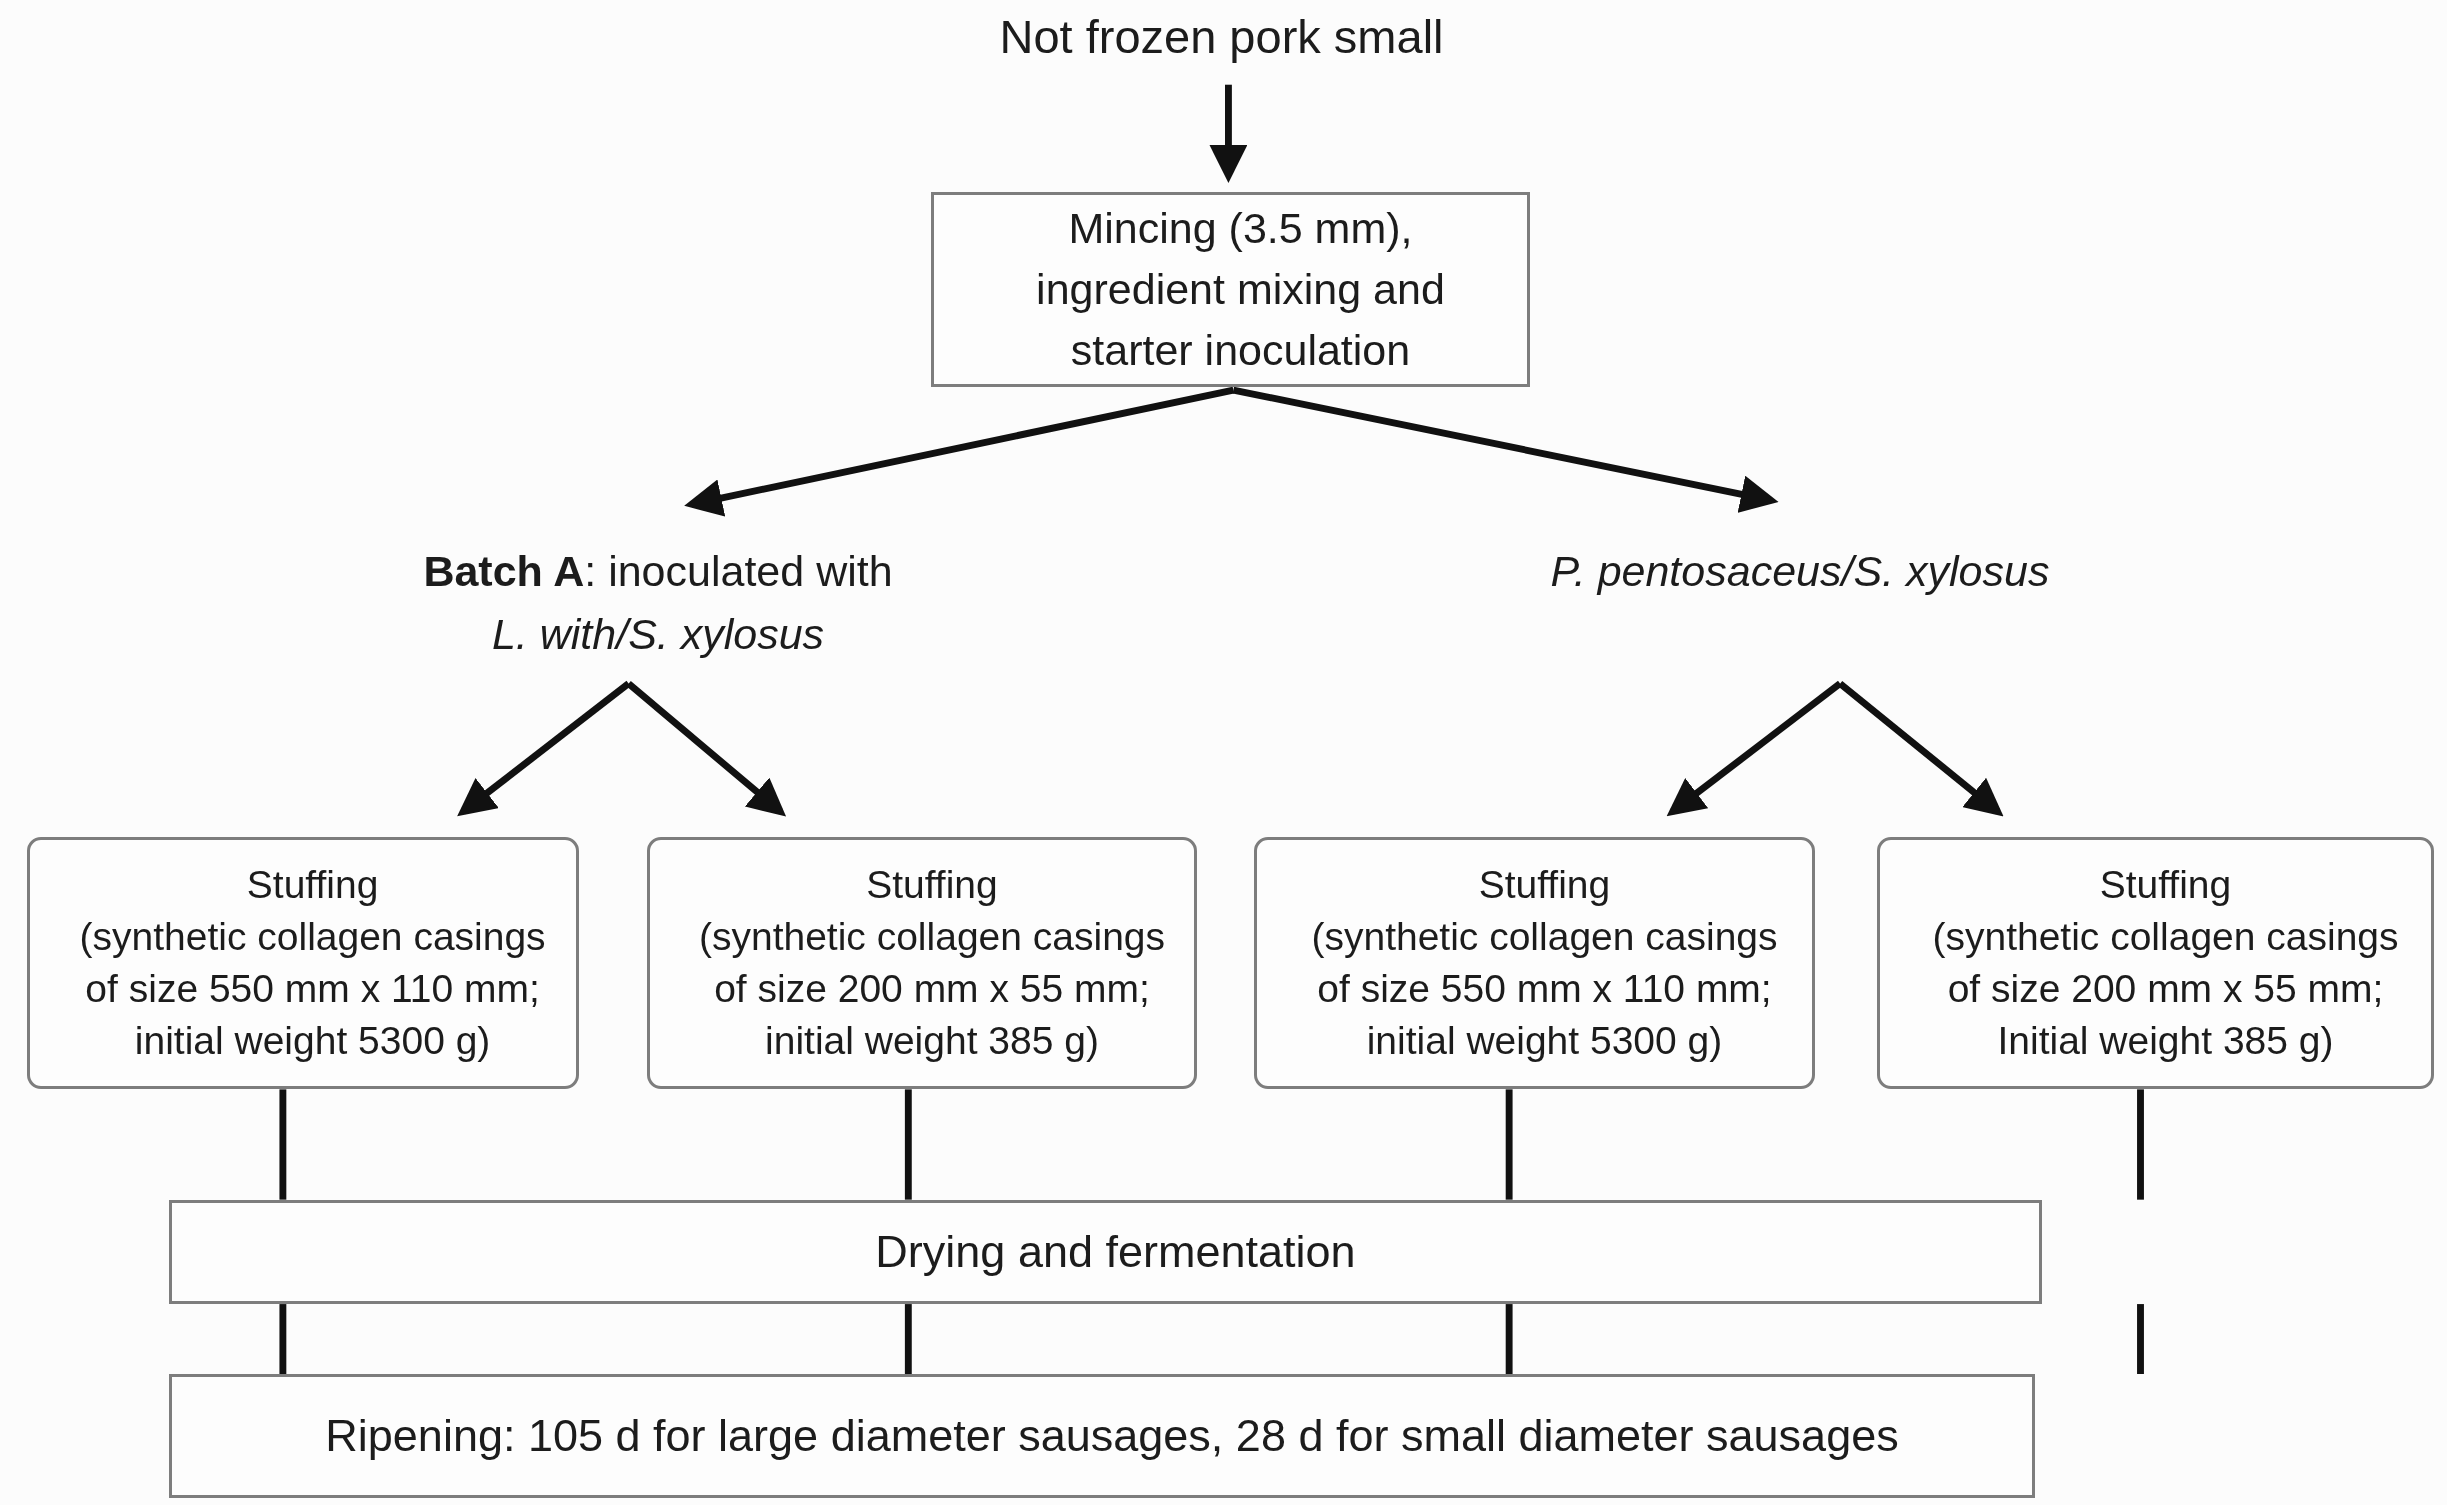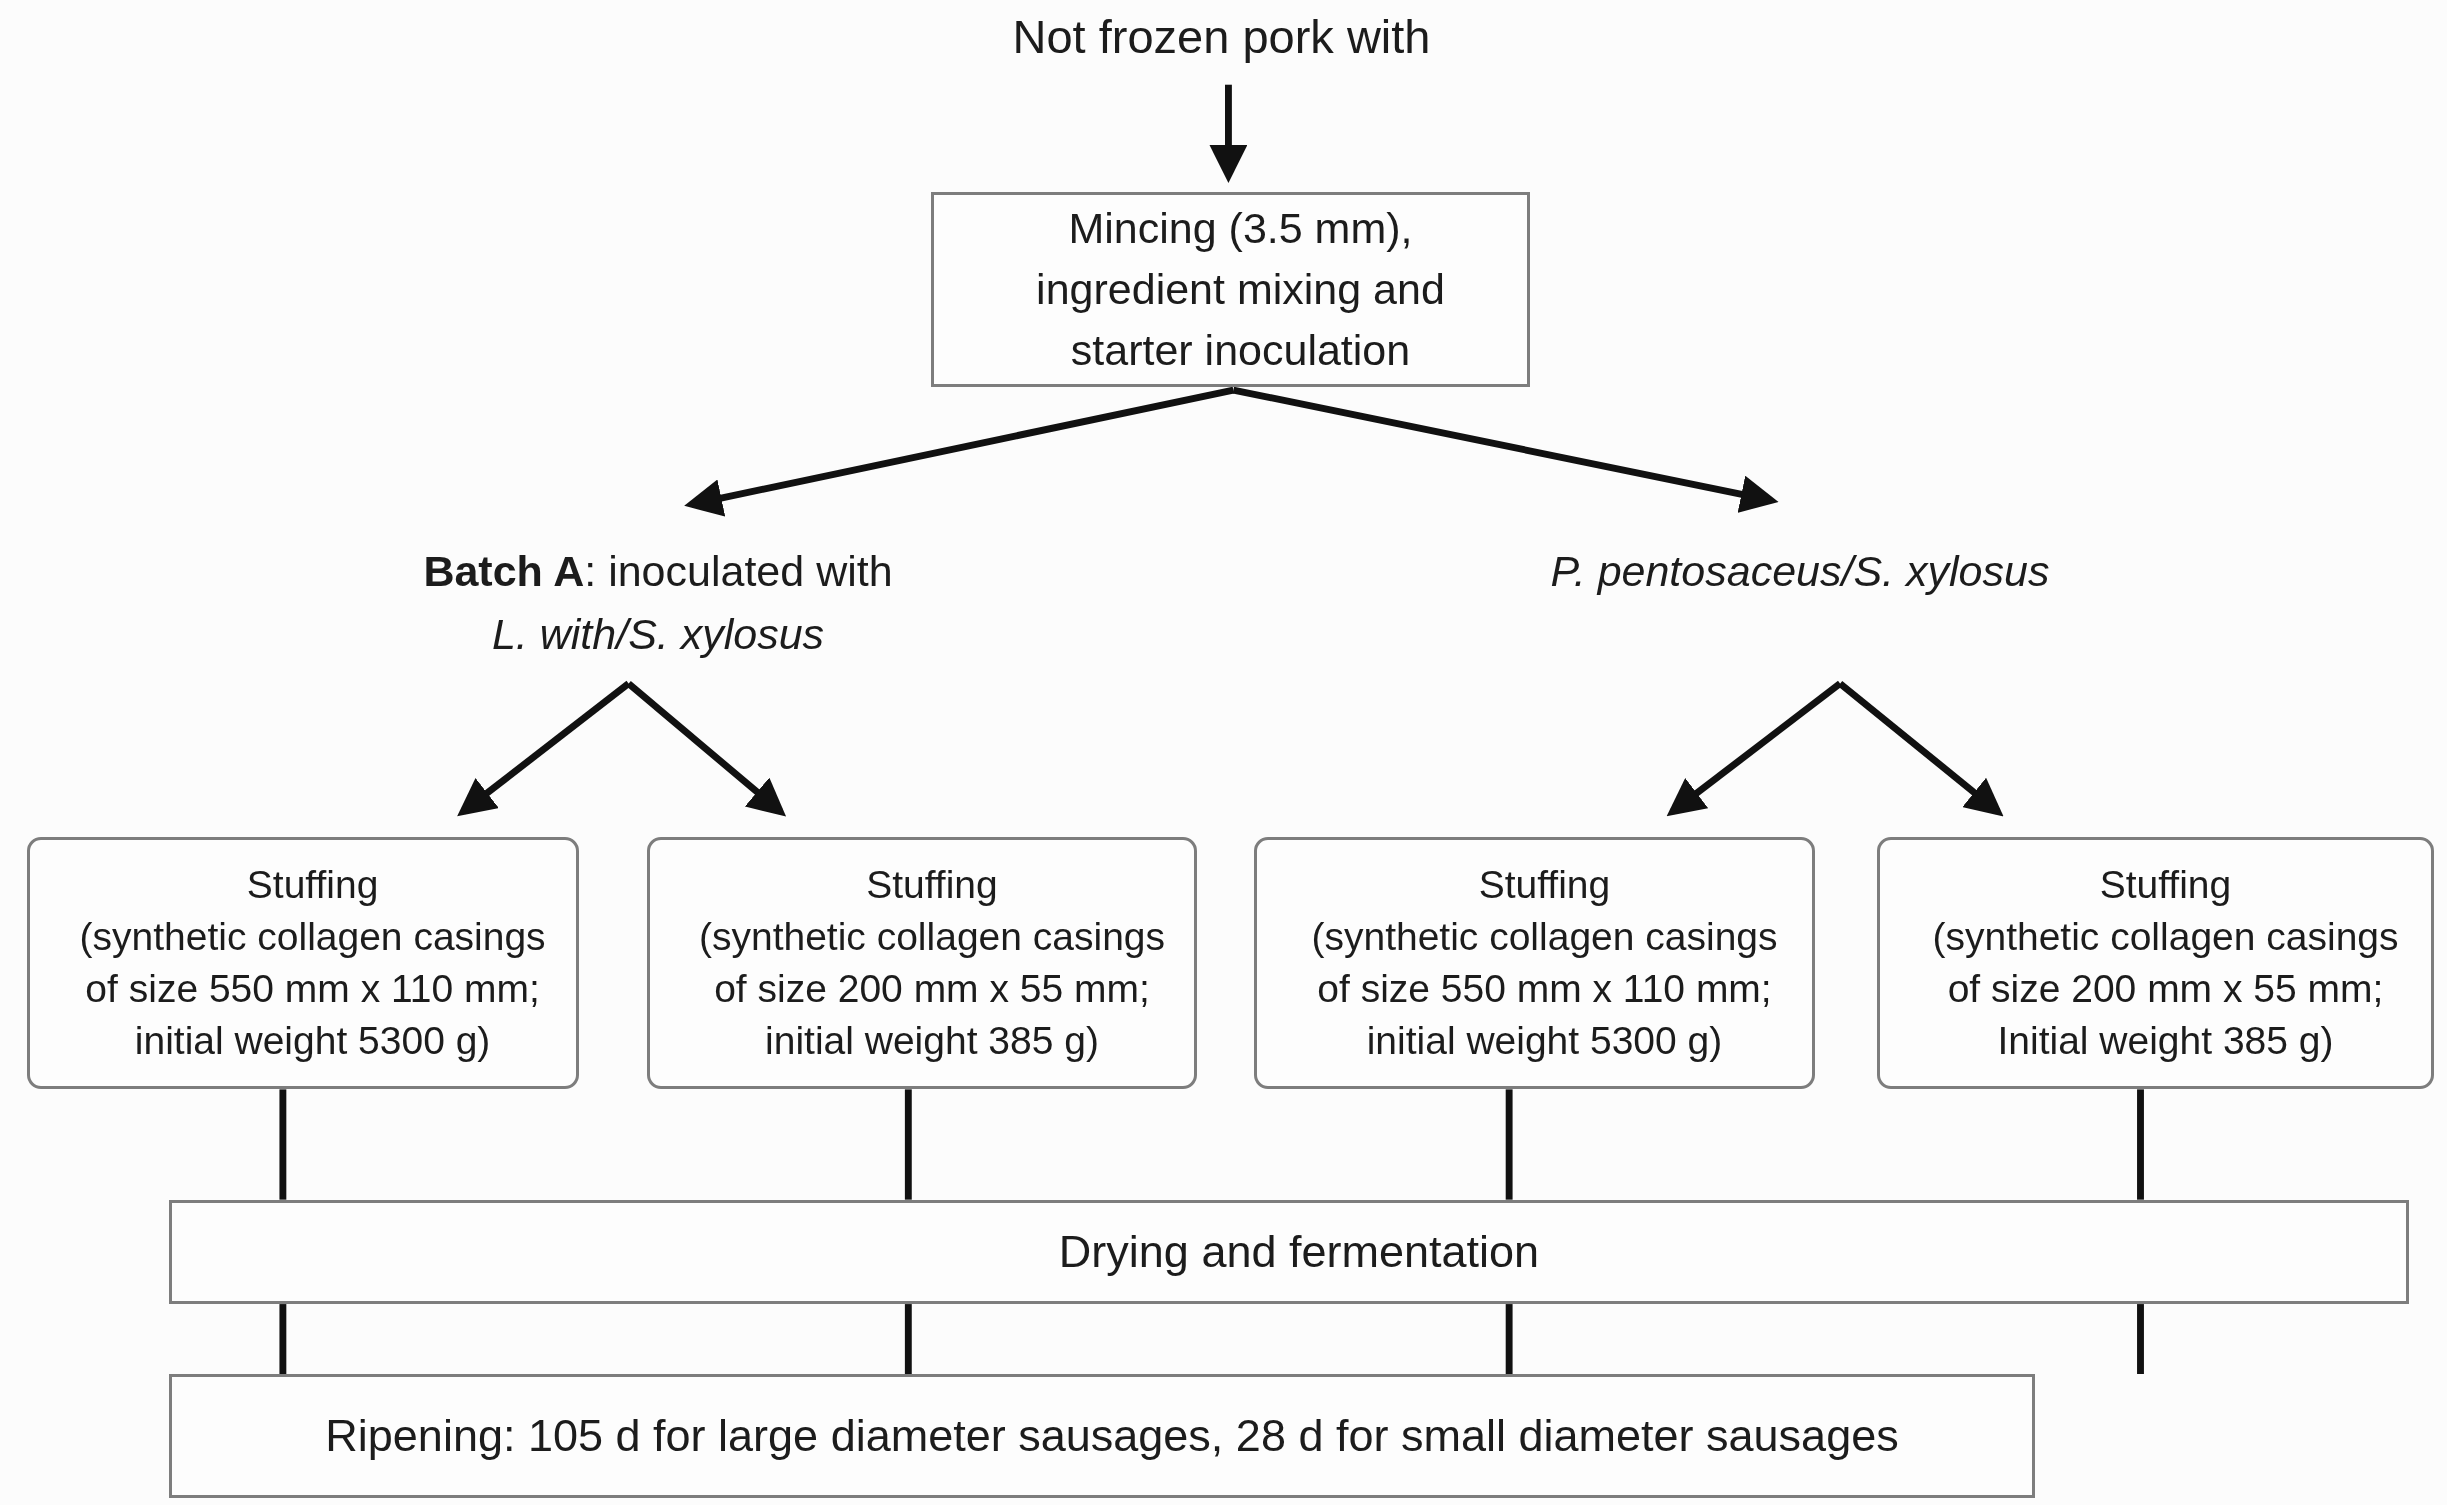--- a/index.html
+++ b/index.html
@@ -82,21 +82,21 @@
     line-height: 52px;
     border-radius: 14px;
   }
   #stuffing-box-1 { left: 26.6px;   width: 552px; }
   #stuffing-box-2 { left: 647px;  width: 550px; }
   #stuffing-box-3 { left: 1254px; width: 561px; }
   #stuffing-box-4 { left: 1877px; width: 557px; }
   #drying-box {
     left: 169px;
     top: 1200px;
-    width: 2240px;
+    width: 1873px;
     height: 104px;
     font-size: 45px;
   }
   #ripening-box {
     left: 169px;
     top: 1374px;
     width: 1866px;
     height: 124px;
     font-size: 45px;
   }
@@ -128,21 +128,21 @@
     <line class="flow-line" x1="922" y1="1106" x2="922" y2="1218"></line>
     <line class="flow-line" x1="1532" y1="1106" x2="1532" y2="1218"></line>
     <line class="flow-line" x1="2173" y1="1106" x2="2173" y2="1218"></line>
 
     <line class="flow-line" x1="287" y1="1324" x2="287" y2="1395"></line>
     <line class="flow-line" x1="922" y1="1324" x2="922" y2="1395"></line>
     <line class="flow-line" x1="1532" y1="1324" x2="1532" y2="1395"></line>
     <line class="flow-line" x1="2173" y1="1324" x2="2173" y2="1395"></line>
   </svg>
 
-  <div id="source-label" class="free-label">Not frozen pork with</div>
+  <div id="source-label" class="free-label">Not frozen pork small</div>
 
   <div id="mincing-box" class="node-box">
     <div class="pre-line">Mincing (3.5 mm),
 ingredient mixing and
 starter inoculation</div>
   </div>
 
   <div id="batch-a-label" class="free-label batch-label">
     <div><span class="batch-name">Batch A</span><span>: inoculated with</span></div>
     <div class="batch-strains">L. with/S. xylosus</div>

